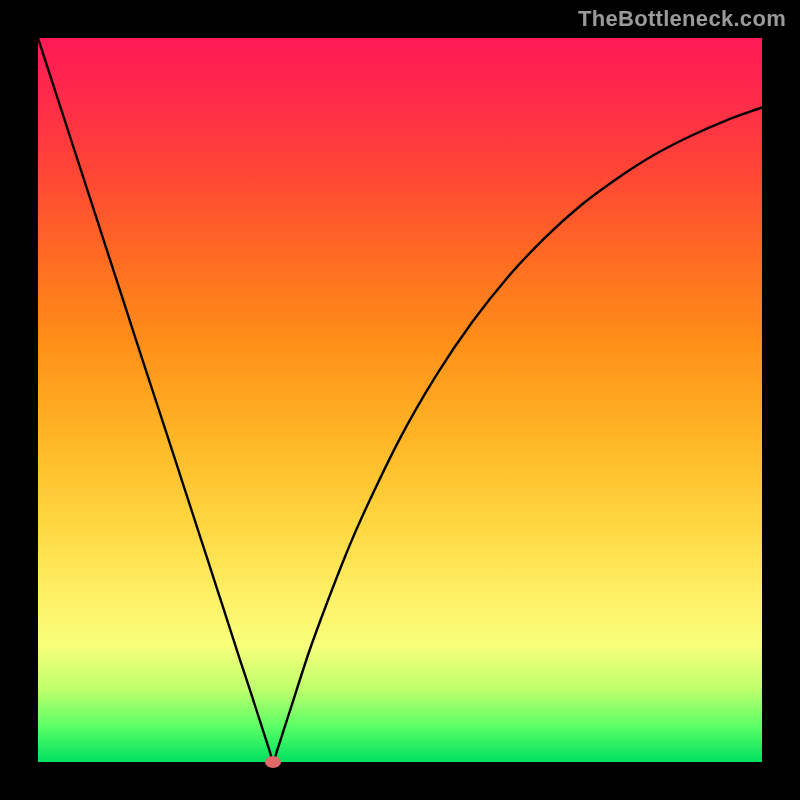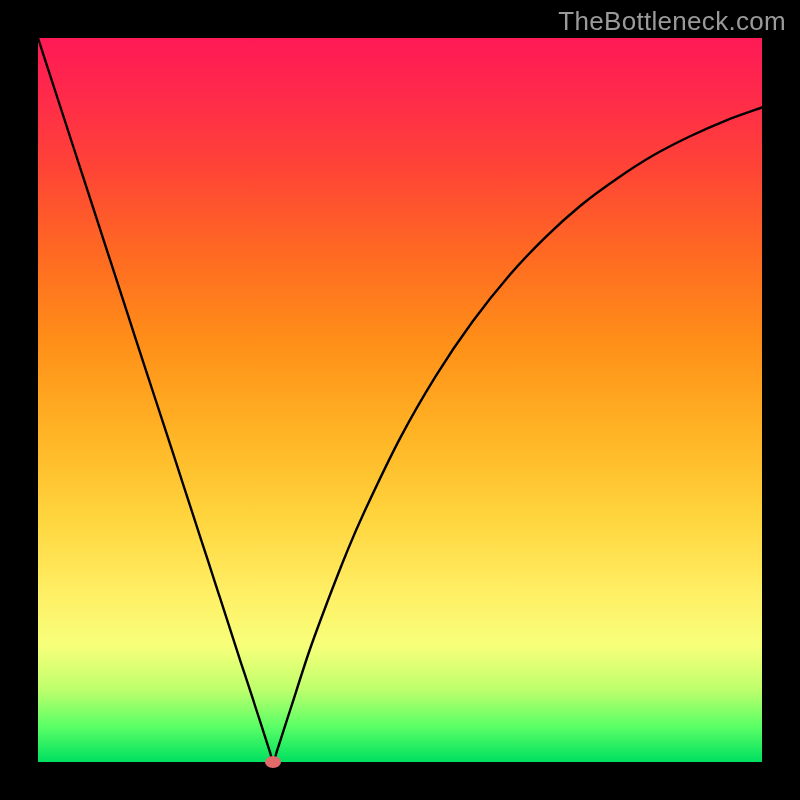--- a/index.html
+++ b/index.html
@@ -37,22 +37,22 @@
       #beff6c 90%,
       #5cff66 95%,
       #00e060 100%
     );
   }
   .watermark {
     position: absolute;
     top: 6px;
     right: 14px;
     color: #9a9a9a;
-    font-size: 26px;
-    font-weight: 400;
+    font-size: 22px;
+    font-weight: 700;
     letter-spacing: 0.3px;
     user-select: none;
     margin-left: 29px;
   }
   svg.curve {
     position: absolute;
     left: 0;
     top: 0;
     width: 724px;
     height: 724px;

